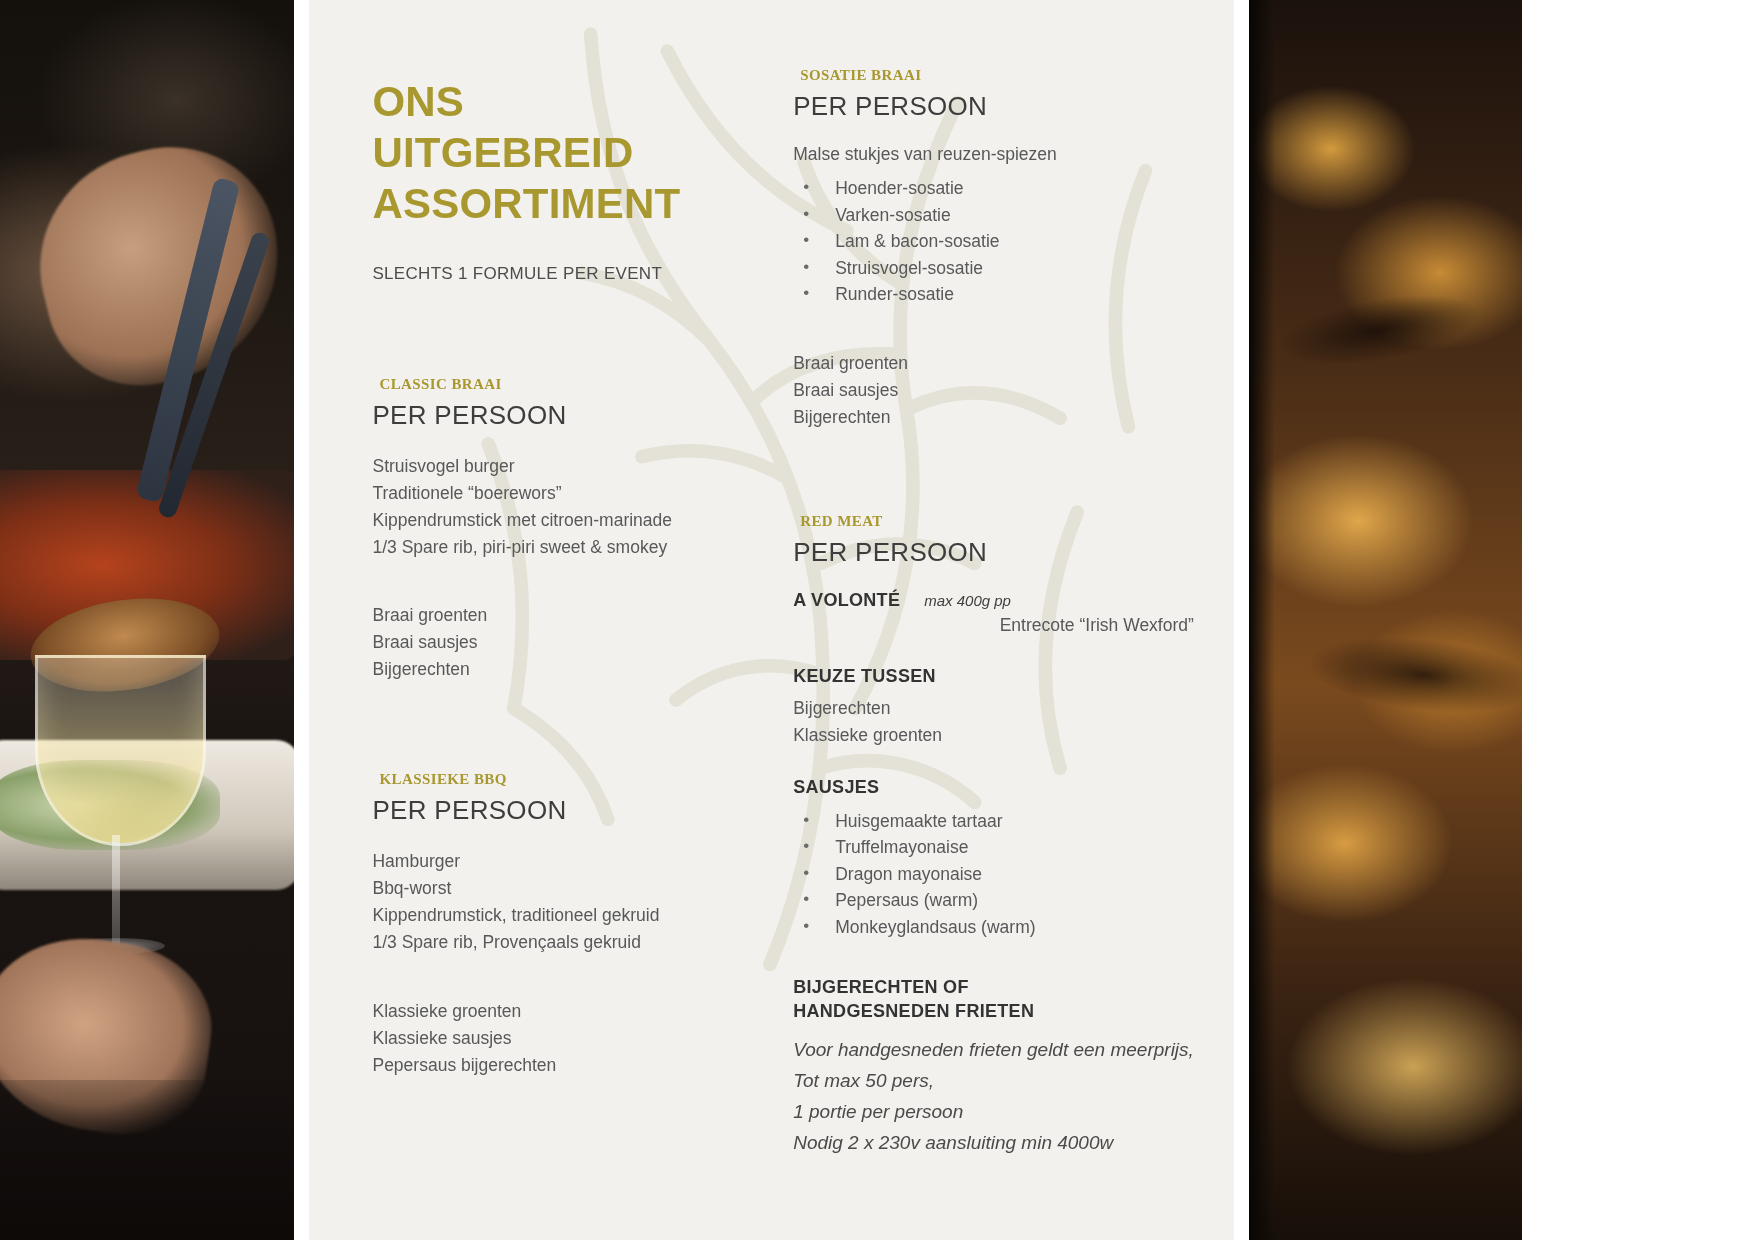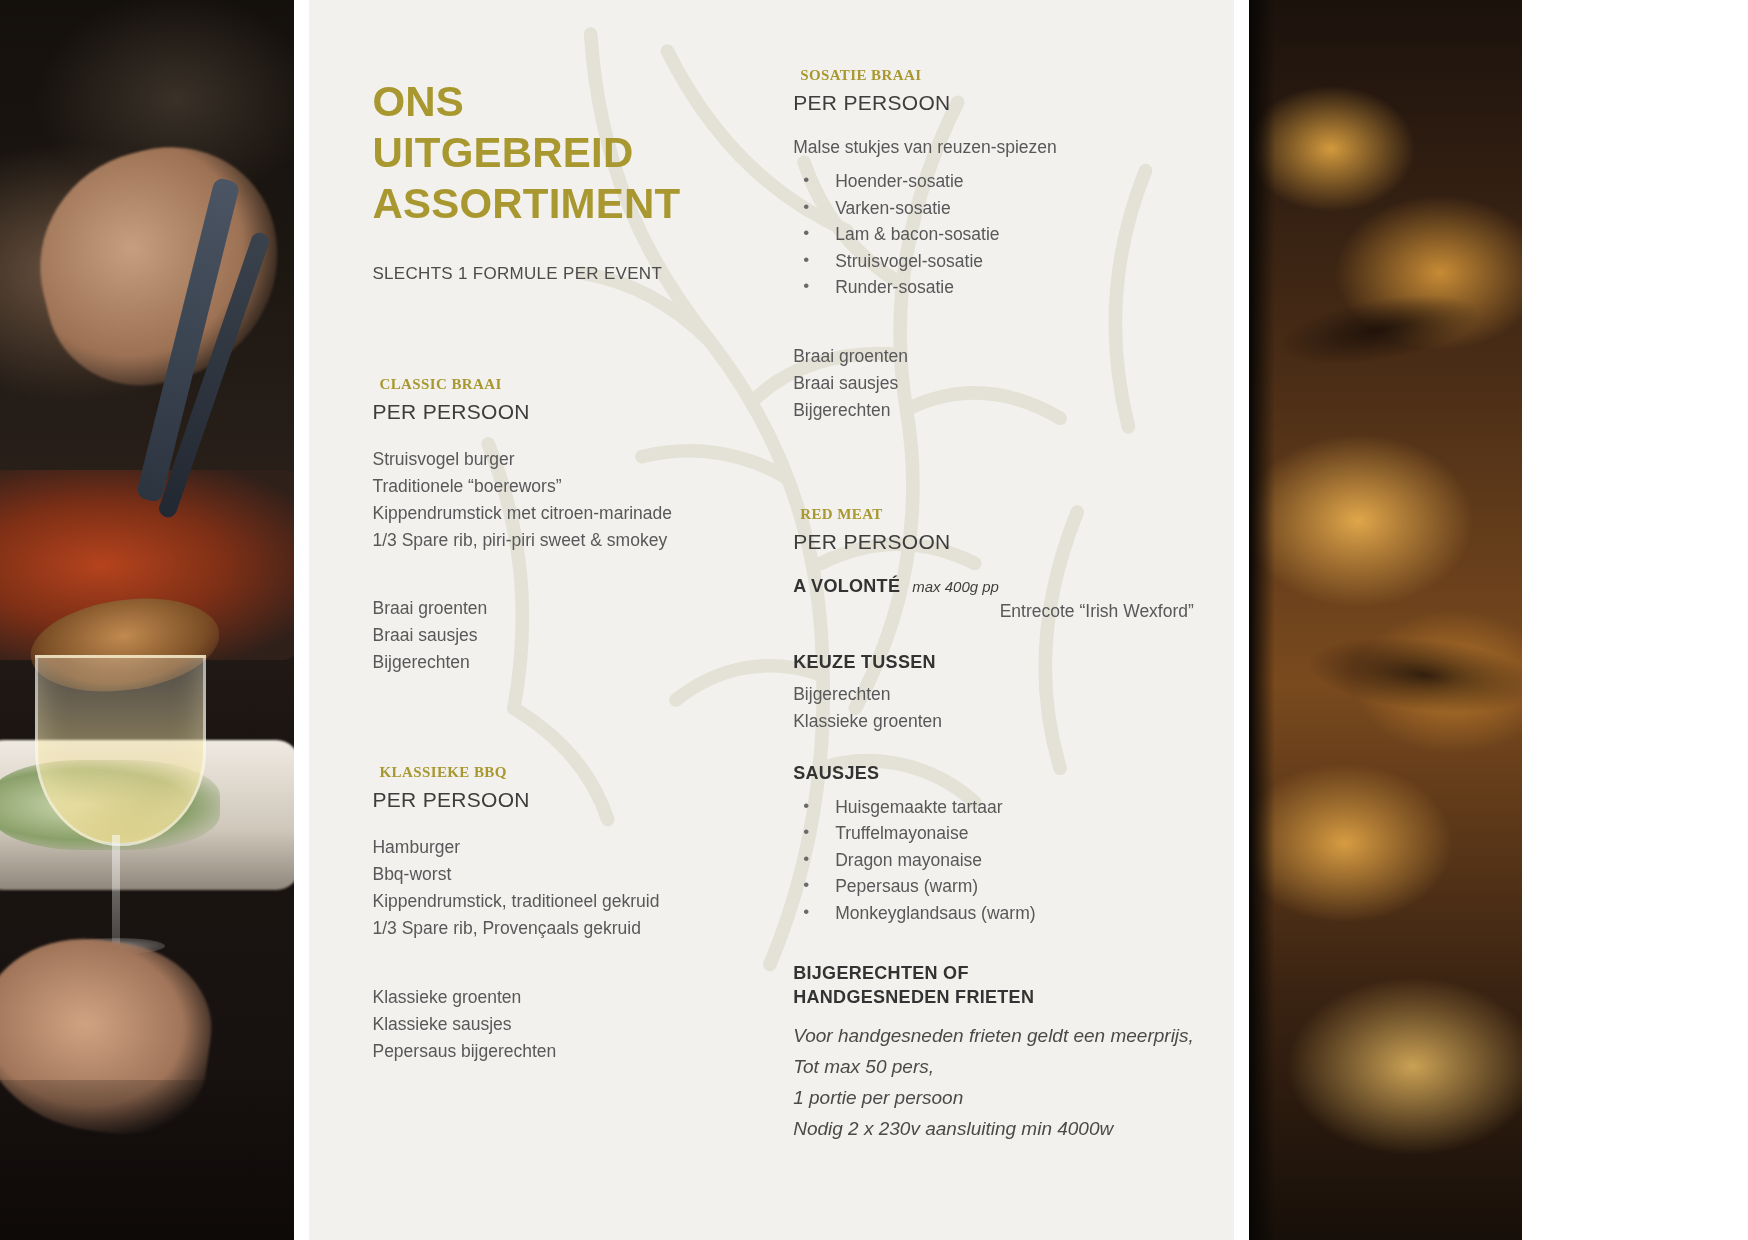--- a/index.html
+++ b/index.html
@@ -222,21 +222,21 @@
   .sec-title {
     color: #a8982f;
     font-size: 15px;
     font-weight: bold;
     letter-spacing: 0.4px;
     margin: 7px;
     font-family: Liberation Serif, serif;
   }
   .sec-sub {
     color: #3d3d3d;
-    font-size: 21px;
+    font-size: 26px;
     letter-spacing: 0.3px;
     margin: 4px 0 0 0;
   }
   .list {
     margin: 22px 0 0 0;
     padding: 0;
     list-style: none;
   }
   .list li {
     color: #58585a;
@@ -268,21 +268,21 @@
 
   .lead {
     color: #58585a;
     font-size: 17.5px;
     margin: 22px 0 0 0;
   }
 
   .label-row {
     display: flex;
     align-items: baseline;
-    gap: 12px;
+    gap: 24px;
     margin-top: 22px;
   }
   .label-strong {
     color: #333333;
     font-size: 18px;
     font-weight: bold;
     letter-spacing: 0.3px;
   }
   .label-note {
     color: #3f3f3f;

